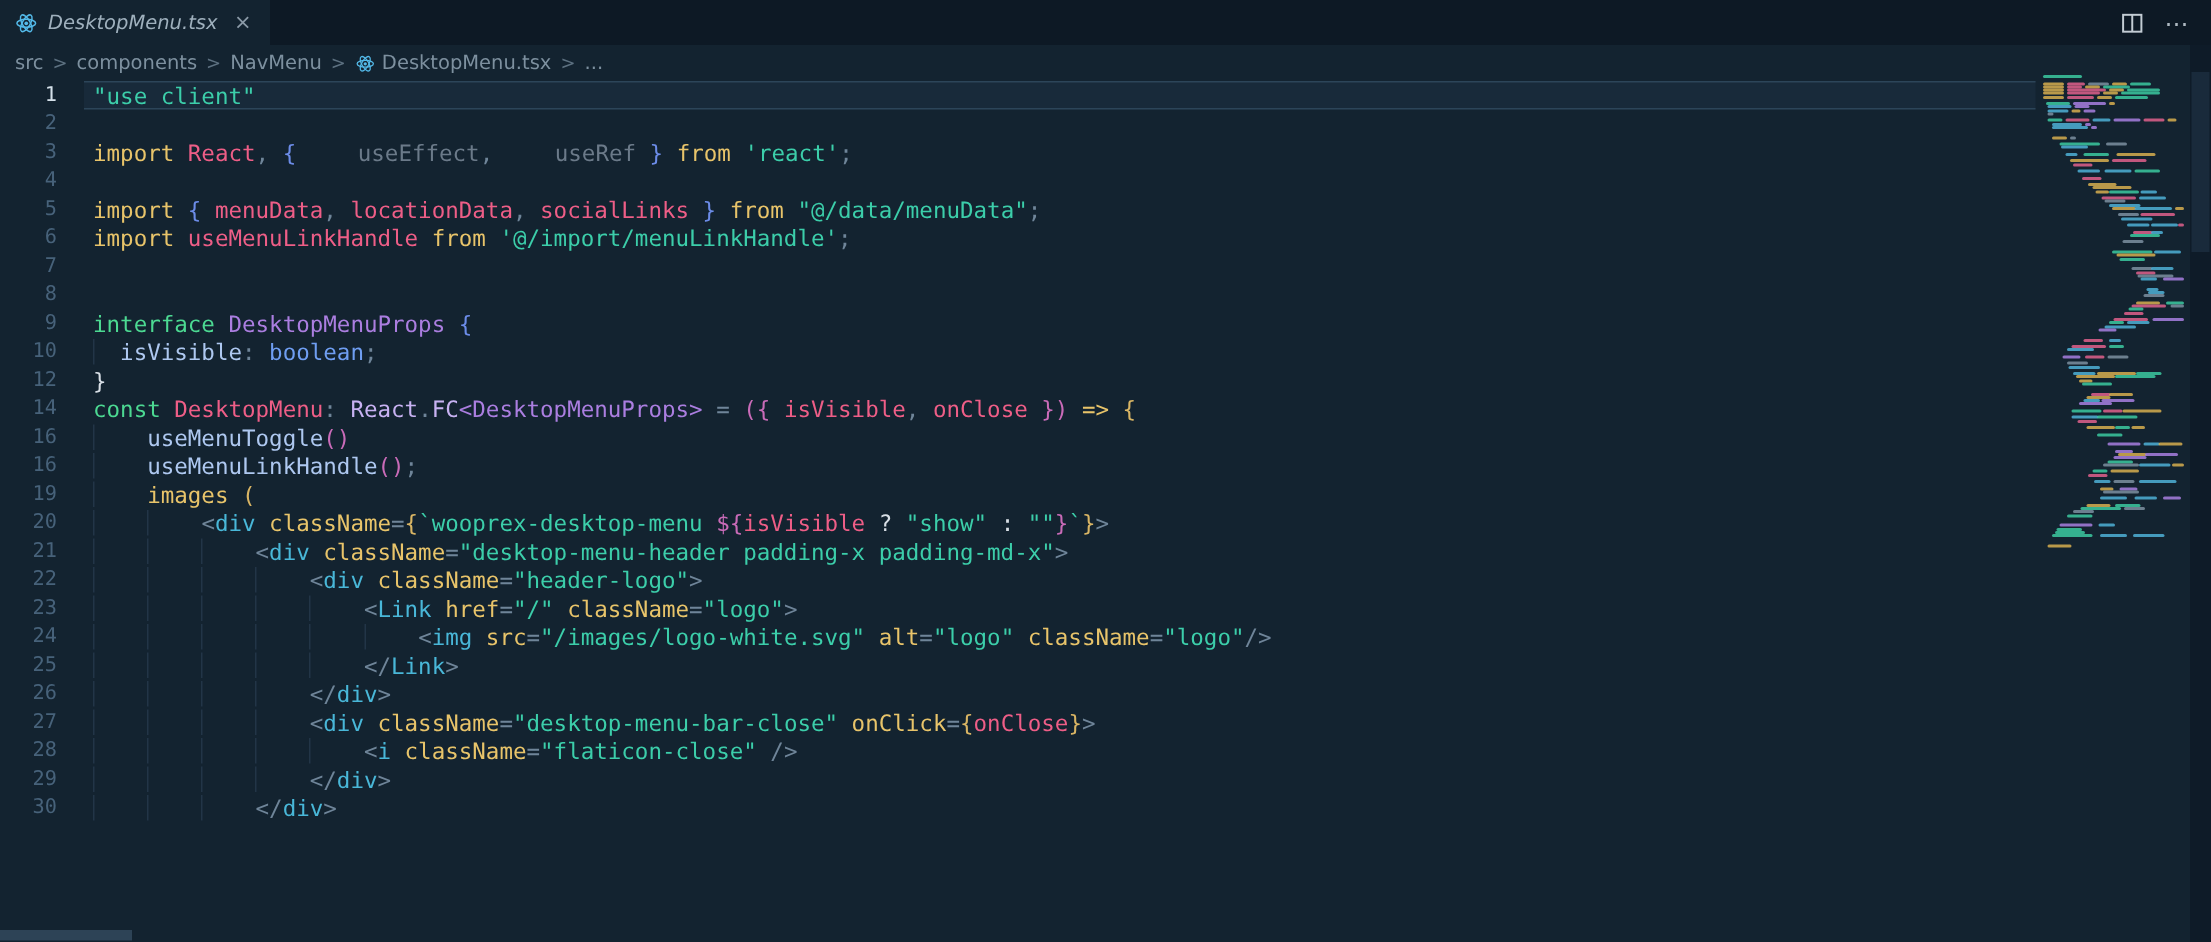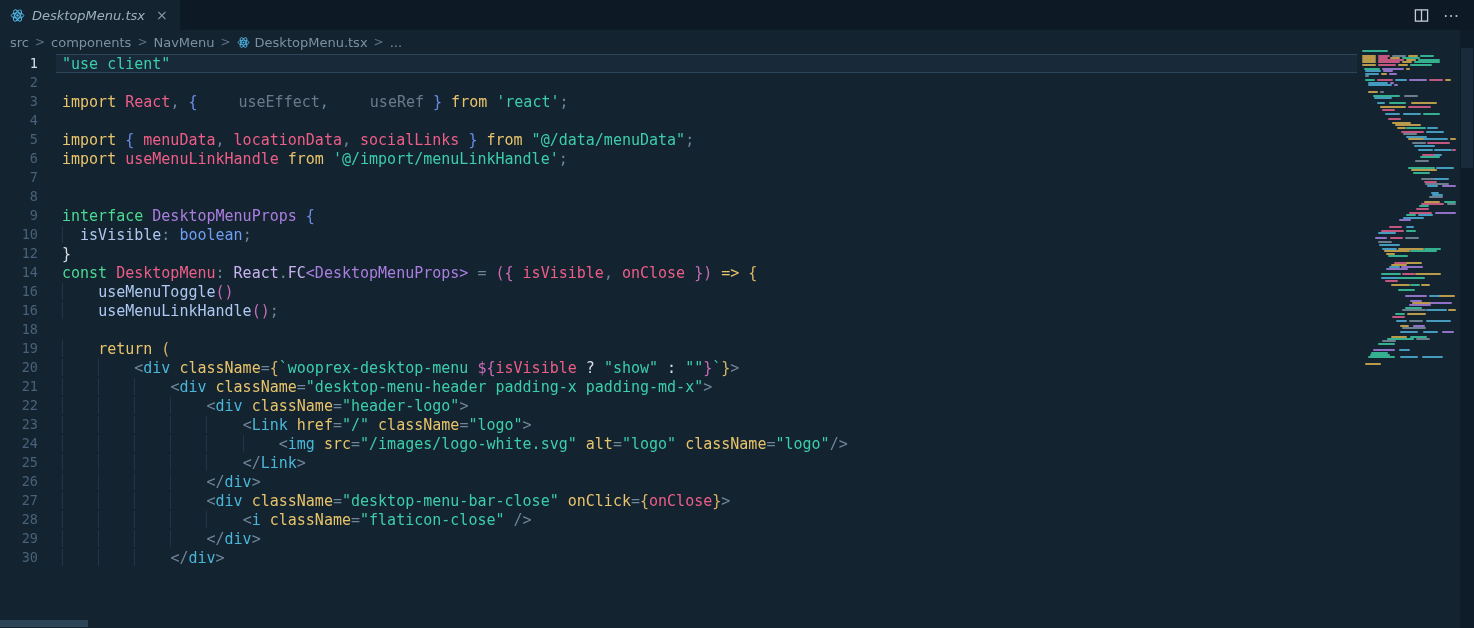--- a/index.html
+++ b/index.html
@@ -134,22 +134,21 @@
       <div class="cl"><span class="ln">5</span><span class="lc"><span></span><span class="y">import </span><span class="bb">{ </span><span class="p">menuData</span><span class="pun">,</span><span class="p"> locationData</span><span class="pun">,</span><span class="p"> socialLinks</span><span class="bb"> }</span><span class="y"> from</span><span class="s"> "@/data/menuData"</span><span class="pun">;</span></span></div>
       <div class="cl"><span class="ln">6</span><span class="lc"><span></span><span class="y">import </span><span class="p">useMenuLinkHandle</span><span class="y"> from</span><span class="s"> '@/import/menuLinkHandle'</span><span class="pun">;</span></span></div>
       <div class="cl"><span class="ln">7</span></div>
       <div class="cl"><span class="ln">8</span><span class="lc"><span></span></span></div>
       <div class="cl"><span class="ln">9</span><span class="lc"><span></span><span class="g">interface </span><span class="t">DesktopMenuProps</span><span class="bb"> {</span></span></div>
       <div class="cl"><span class="ln">10</span><span class="lc"><span class="guide" style="left: 6px;"></span><span>  </span><span class="v">isVisible</span><span class="pun">:</span><span class="b"> boolean</span><span class="pun">;</span></span></div>
       <div class="cl"><span class="ln">12</span><span class="lc"><span></span><span class="wht">}</span></span></div>
       <div class="cl"><span class="ln">14</span><span class="lc"><span></span><span class="g">const </span><span class="p">DesktopMenu</span><span class="pun">:</span><span class="lav"> React</span><span class="pun">.</span><span class="lav">FC</span><span class="t">&lt;DesktopMenuProps&gt;</span><span class="pun"> =</span><span class="bp"> ({</span><span class="p"> isVisible</span><span class="pun">,</span><span class="p"> onClose</span><span class="bp"> })</span><span class="y"> =&gt;</span><span class="bg2"> {</span></span></div>
       <div class="cl"><span class="ln">16</span><span class="lc"><span class="guide" style="left: 6px;"></span><span>    </span><span class="v">useMenuToggle</span><span class="bp">()</span></span></div>
       <div class="cl"><span class="ln">16</span><span class="lc"><span class="guide" style="left: 6px;"></span><span>    </span><span class="v">useMenuLinkHandle</span><span class="bp">()</span><span class="pun">;</span></span></div>
-      <div class="cl"><span class="ln">18</span><span class="lc"><span></span></span></div>
-      <div class="cl"><span class="ln">19</span><span class="lc"><span class="guide" style="left: 6px;"></span><span>    </span><span class="y">return</span><span class="bg2"> (</span></span></div>
+      <div class="cl"><span class="ln">19</span><span class="lc"><span class="guide" style="left: 6px;"></span><span>    </span><span class="y">images</span><span class="bg2"> (</span></span></div>
       <div class="cl"><span class="ln">20</span><span class="lc"><span class="guide" style="left: 6px;"></span><span class="guide" style="left: 42.12px;"></span><span>        </span><span class="pun">&lt;</span><span class="tag">div</span><span class="y"> className</span><span class="pun">=</span><span class="bg2">{</span><span class="s">`wooprex-desktop-menu </span><span class="bp">${</span><span class="p">isVisible</span><span class="wht"> ? </span><span class="s">"show"</span><span class="wht"> : </span><span class="s">""</span><span class="bp">}</span><span class="s">`</span><span class="bg2">}</span><span class="pun">&gt;</span></span></div>
       <div class="cl"><span class="ln">21</span><span class="lc"><span class="guide" style="left: 6px;"></span><span class="guide" style="left: 42.12px;"></span><span class="guide" style="left: 78.24px;"></span><span>            </span><span class="pun">&lt;</span><span class="tag">div</span><span class="y"> className</span><span class="pun">=</span><span class="s">"desktop-menu-header padding-x padding-md-x"</span><span class="pun">&gt;</span></span></div>
       <div class="cl"><span class="ln">22</span><span class="lc"><span class="guide" style="left: 6px;"></span><span class="guide" style="left: 42.12px;"></span><span class="guide" style="left: 78.24px;"></span><span class="guide" style="left: 114.36px;"></span><span>                </span><span class="pun">&lt;</span><span class="tag">div</span><span class="y"> className</span><span class="pun">=</span><span class="s">"header-logo"</span><span class="pun">&gt;</span></span></div>
       <div class="cl"><span class="ln">23</span><span class="lc"><span class="guide" style="left: 6px;"></span><span class="guide" style="left: 42.12px;"></span><span class="guide" style="left: 78.24px;"></span><span class="guide" style="left: 114.36px;"></span><span class="guide" style="left: 150.48px;"></span><span>                    </span><span class="pun">&lt;</span><span class="tag">Link</span><span class="y"> href</span><span class="pun">=</span><span class="s">"/"</span><span class="y"> className</span><span class="pun">=</span><span class="s">"logo"</span><span class="pun">&gt;</span></span></div>
       <div class="cl"><span class="ln">24</span><span class="lc"><span class="guide" style="left: 6px;"></span><span class="guide" style="left: 42.12px;"></span><span class="guide" style="left: 78.24px;"></span><span class="guide" style="left: 114.36px;"></span><span class="guide" style="left: 150.48px;"></span><span class="guide" style="left: 186.6px;"></span><span>                        </span><span class="pun">&lt;</span><span class="tag">img</span><span class="y"> src</span><span class="pun">=</span><span class="s">"/images/logo-white.svg"</span><span class="y"> alt</span><span class="pun">=</span><span class="s">"logo"</span><span class="y"> className</span><span class="pun">=</span><span class="s">"logo"</span><span class="pun">/&gt;</span></span></div>
       <div class="cl"><span class="ln">25</span><span class="lc"><span class="guide" style="left: 6px;"></span><span class="guide" style="left: 42.12px;"></span><span class="guide" style="left: 78.24px;"></span><span class="guide" style="left: 114.36px;"></span><span class="guide" style="left: 150.48px;"></span><span>                    </span><span class="pun">&lt;/</span><span class="tag">Link</span><span class="pun">&gt;</span></span></div>
       <div class="cl"><span class="ln">26</span><span class="lc"><span class="guide" style="left: 6px;"></span><span class="guide" style="left: 42.12px;"></span><span class="guide" style="left: 78.24px;"></span><span class="guide" style="left: 114.36px;"></span><span>                </span><span class="pun">&lt;/</span><span class="tag">div</span><span class="pun">&gt;</span></span></div>
       <div class="cl"><span class="ln">27</span><span class="lc"><span class="guide" style="left: 6px;"></span><span class="guide" style="left: 42.12px;"></span><span class="guide" style="left: 78.24px;"></span><span class="guide" style="left: 114.36px;"></span><span>                </span><span class="pun">&lt;</span><span class="tag">div</span><span class="y"> className</span><span class="pun">=</span><span class="s">"desktop-menu-bar-close"</span><span class="y"> onClick</span><span class="pun">=</span><span class="bg2">{</span><span class="p">onClose</span><span class="bg2">}</span><span class="pun">&gt;</span></span></div>
       <div class="cl"><span class="ln">28</span><span class="lc"><span class="guide" style="left: 6px;"></span><span class="guide" style="left: 42.12px;"></span><span class="guide" style="left: 78.24px;"></span><span class="guide" style="left: 114.36px;"></span><span class="guide" style="left: 150.48px;"></span><span>                    </span><span class="pun">&lt;</span><span class="tag">i</span><span class="y"> className</span><span class="pun">=</span><span class="s">"flaticon-close"</span><span class="pun"> /&gt;</span></span></div>
       <div class="cl"><span class="ln">29</span><span class="lc"><span class="guide" style="left: 6px;"></span><span class="guide" style="left: 42.12px;"></span><span class="guide" style="left: 78.24px;"></span><span class="guide" style="left: 114.36px;"></span><span>                </span><span class="pun">&lt;/</span><span class="tag">div</span><span class="pun">&gt;</span></span></div>

